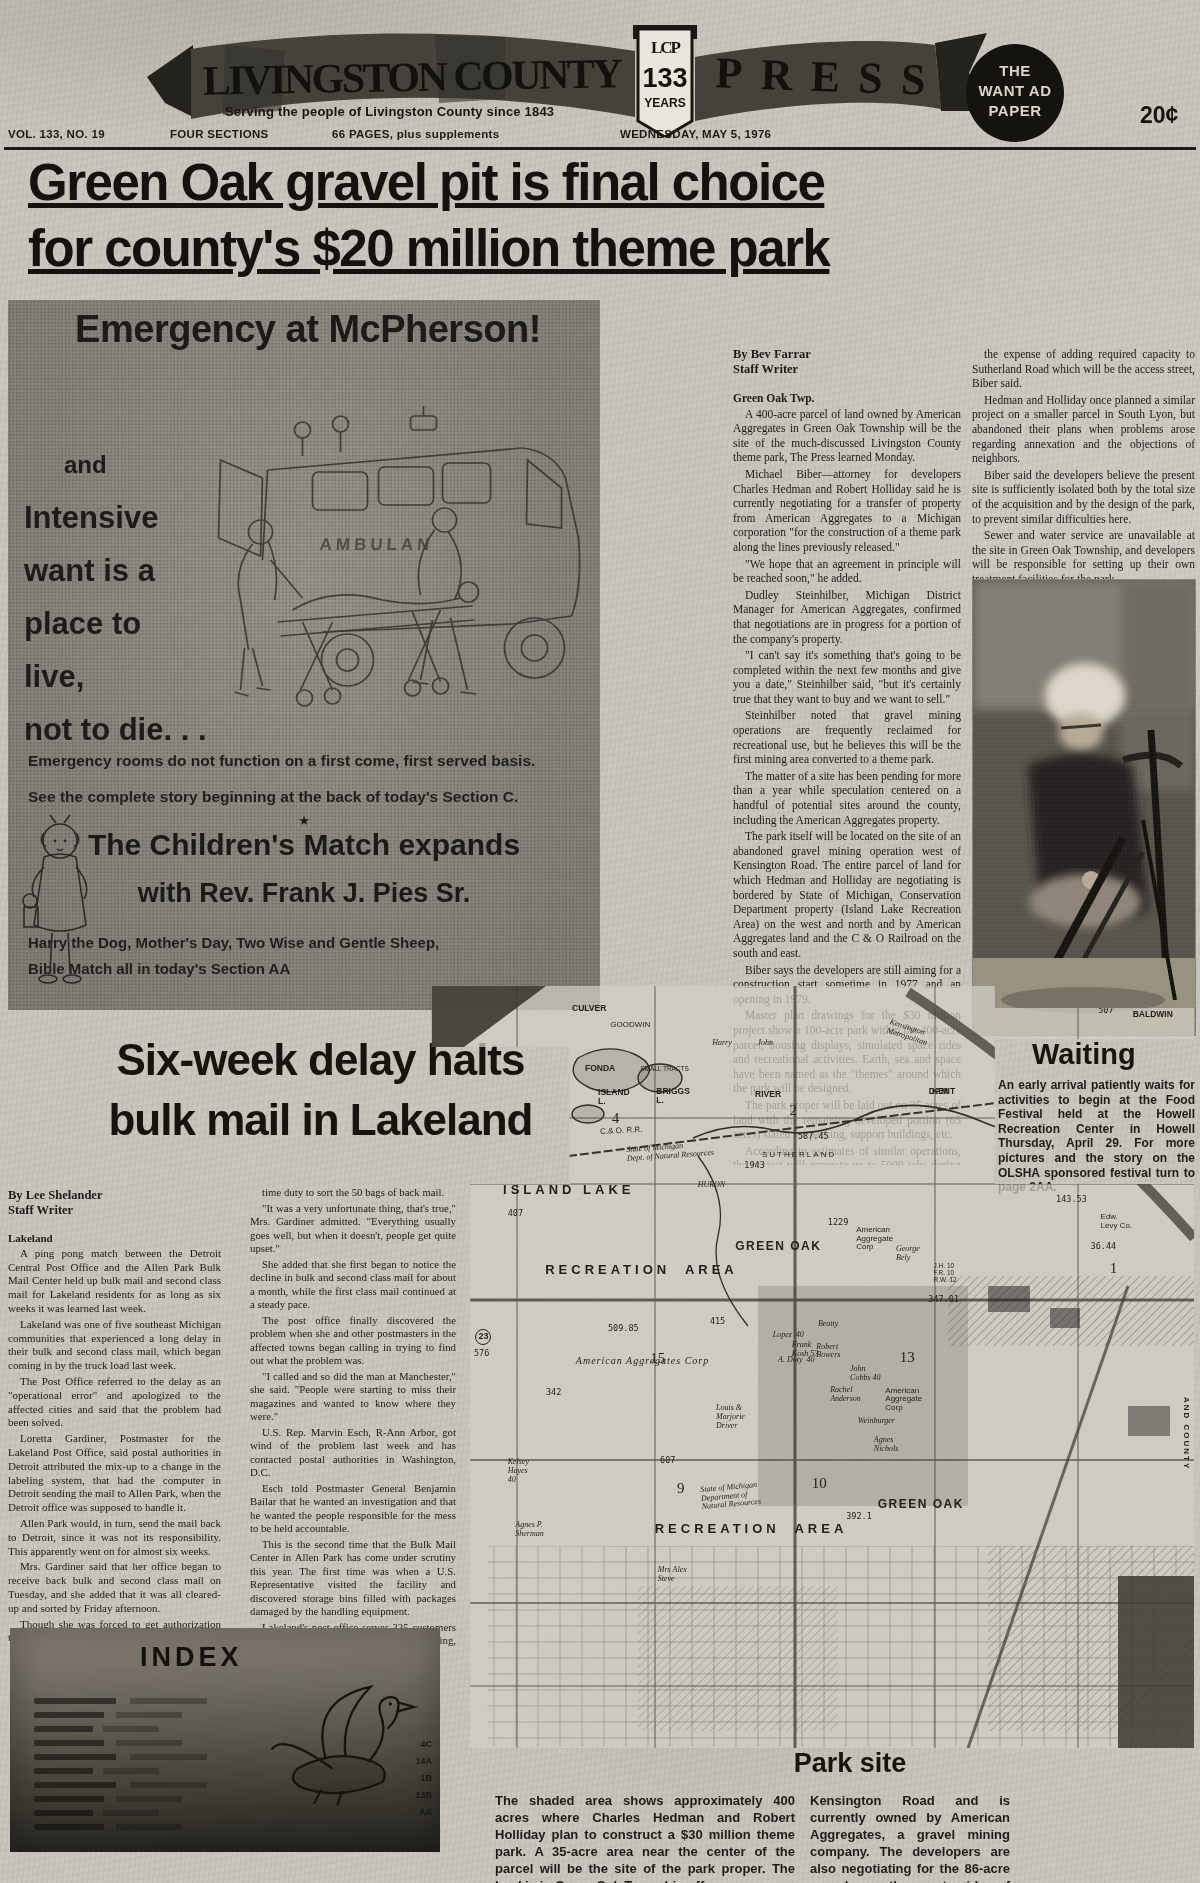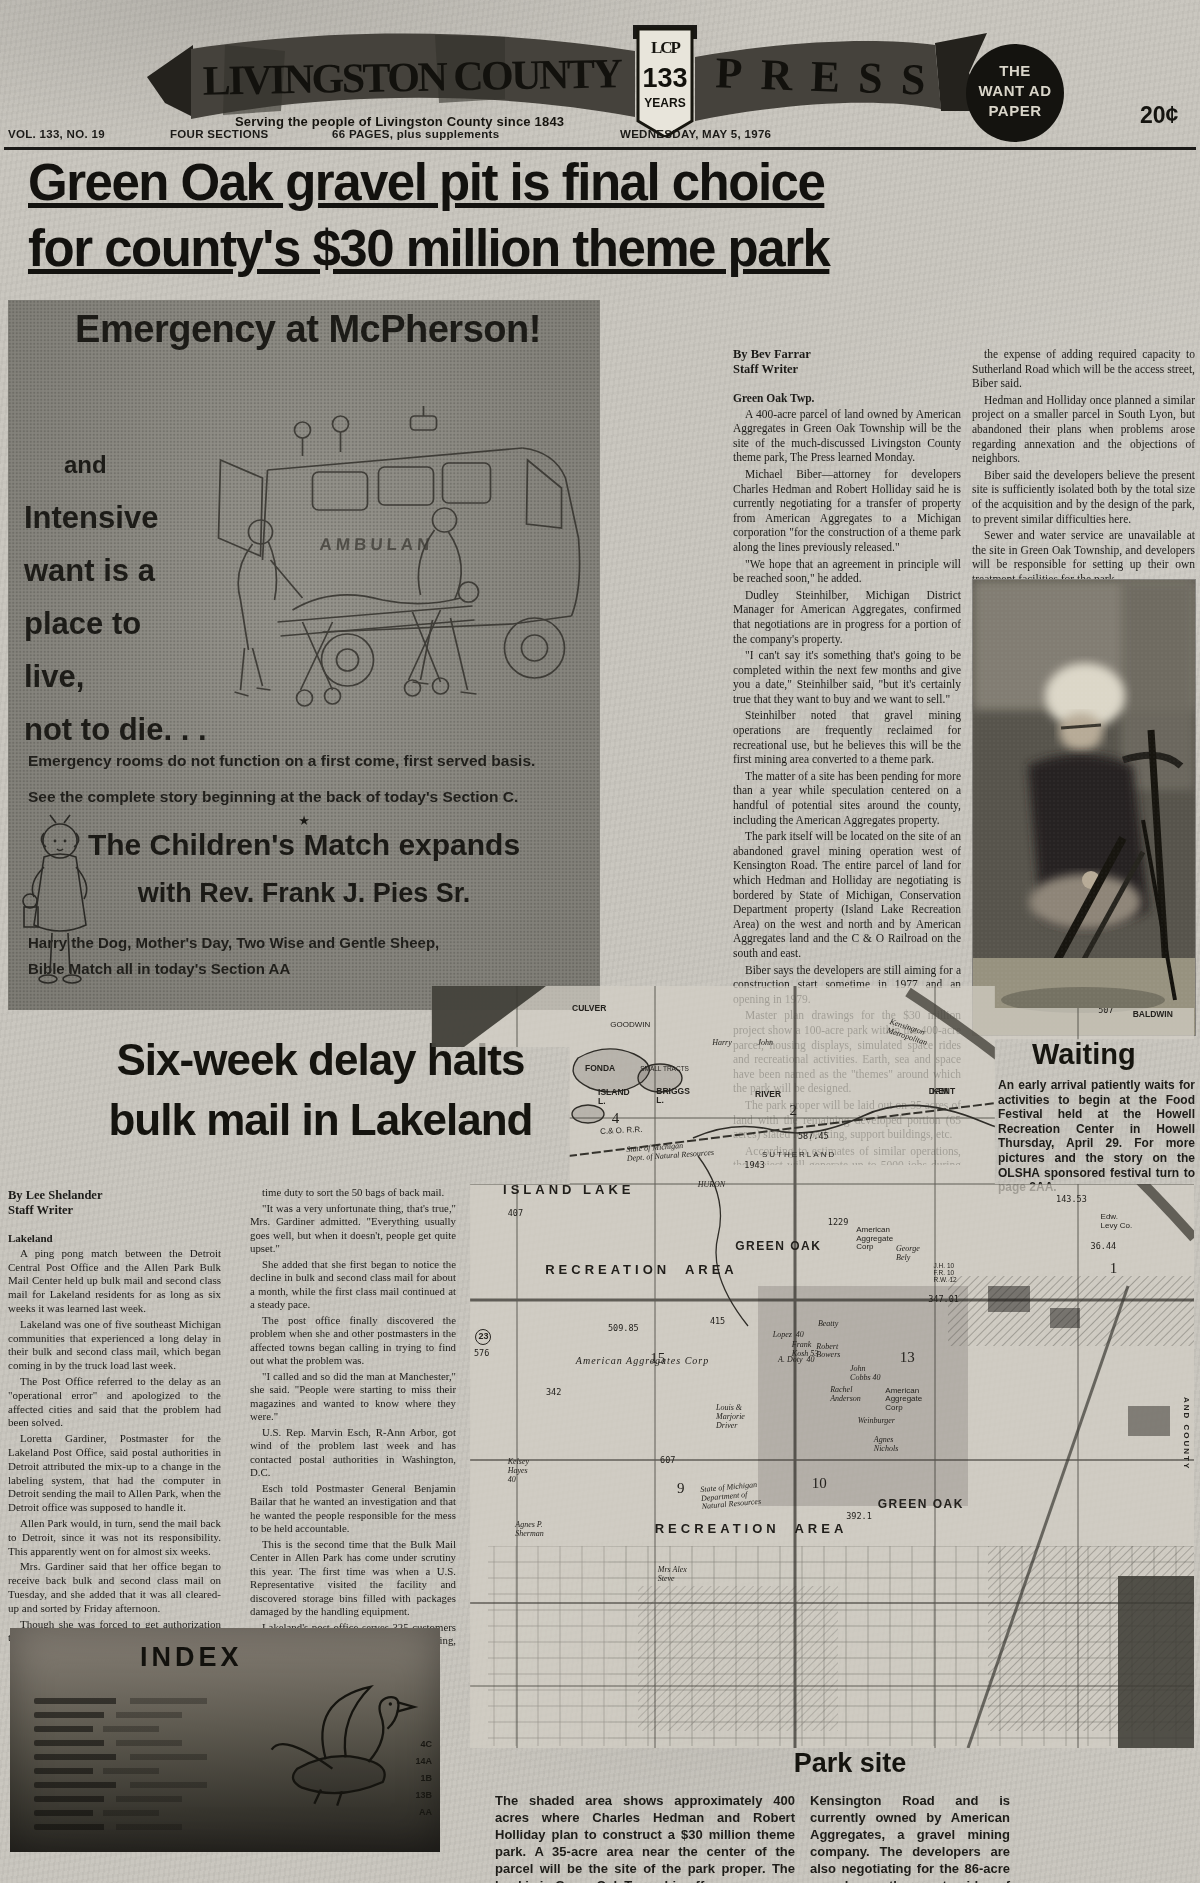--- a/index.html
+++ b/index.html
@@ -8,21 +8,21 @@
     background-image:
       radial-gradient(ellipse 900px 260px at 18% 0%, rgba(0,0,0,.10), transparent 62%),
       radial-gradient(ellipse 700px 500px at 96% 28%, rgba(255,255,255,.10), transparent 60%),
       radial-gradient(ellipse 500px 300px at 60% 90%, rgba(0,0,0,.05), transparent 60%),
       repeating-linear-gradient(97deg, rgba(0,0,0,.025) 0 2px, rgba(255,255,255,.025) 2px 5px),
       repeating-linear-gradient(171deg, rgba(0,0,0,.02) 0 3px, transparent 3px 7px);
     font-family:"Liberation Serif",serif;color:#1d1c1a;}
   .abs{position:absolute;}
   
   .masthead{left:135px;top:25px;width:860px;height:112px;}
-  .tagline{position:absolute;left:100px;top:79px;font:700 13px "Liberation Sans",sans-serif;color:#16140f;letter-spacing:.2px;margin-top:10px;}
+  .tagline{position:absolute;left:90px;top:79px;font:700 13px "Liberation Sans",sans-serif;color:#16140f;letter-spacing:.2px;}
   .wantad{left:966px;top:44px;width:98px;height:98px;border-radius:50%;background:#14130f;
     color:#d9d5c9;text-align:center;padding-top:17px;box-sizing:border-box;
     font:800 15px/20px "Liberation Sans",sans-serif;letter-spacing:.5px;}
   .price{left:1140px;top:102px;font:800 23px "Liberation Sans",sans-serif;color:#14130f;}
   .infobar span{position:absolute;top:128px;font:700 11.5px "Liberation Sans",sans-serif;color:#1b1a17;letter-spacing:.3px;}
   .rule{left:4px;top:147px;width:1192px;height:3px;background:#1b1a18;}
   
   .lead-head{left:28px;top:150px;width:950px;font:700 51px/66px "Liberation Sans",sans-serif;
     color:#13120f;letter-spacing:-1.5px;text-decoration:underline;}
   .mail-head{left:58px;top:1030px;width:525px;text-align:center;
@@ -126,21 +126,21 @@
   <div class="infobar">
     <span style="left:8px">VOL. 133, NO. 19</span>
     <span style="left:170px">FOUR SECTIONS</span>
     <span style="left:332px">66 PAGES, plus supplements</span>
     <span style="left:620px">WEDNESDAY, MAY 5, 1976</span>
   </div>
   <div class="abs rule"></div>
 
   <div class="abs lead-head">
     <div>Green Oak gravel pit is final choice</div>
-    <div>for county's $30 million theme park</div>
+    <div>for county's $20 million theme park</div>
   </div>
 
   <div class="abs adbox">
     <div class="ad-title">Emergency at McPherson!</div>
     <div class="ad-side">
         <p>and</p>
         <p>Intensive</p>
         <p>want is a</p>
         <p>place to</p>
         <p>live,</p>

